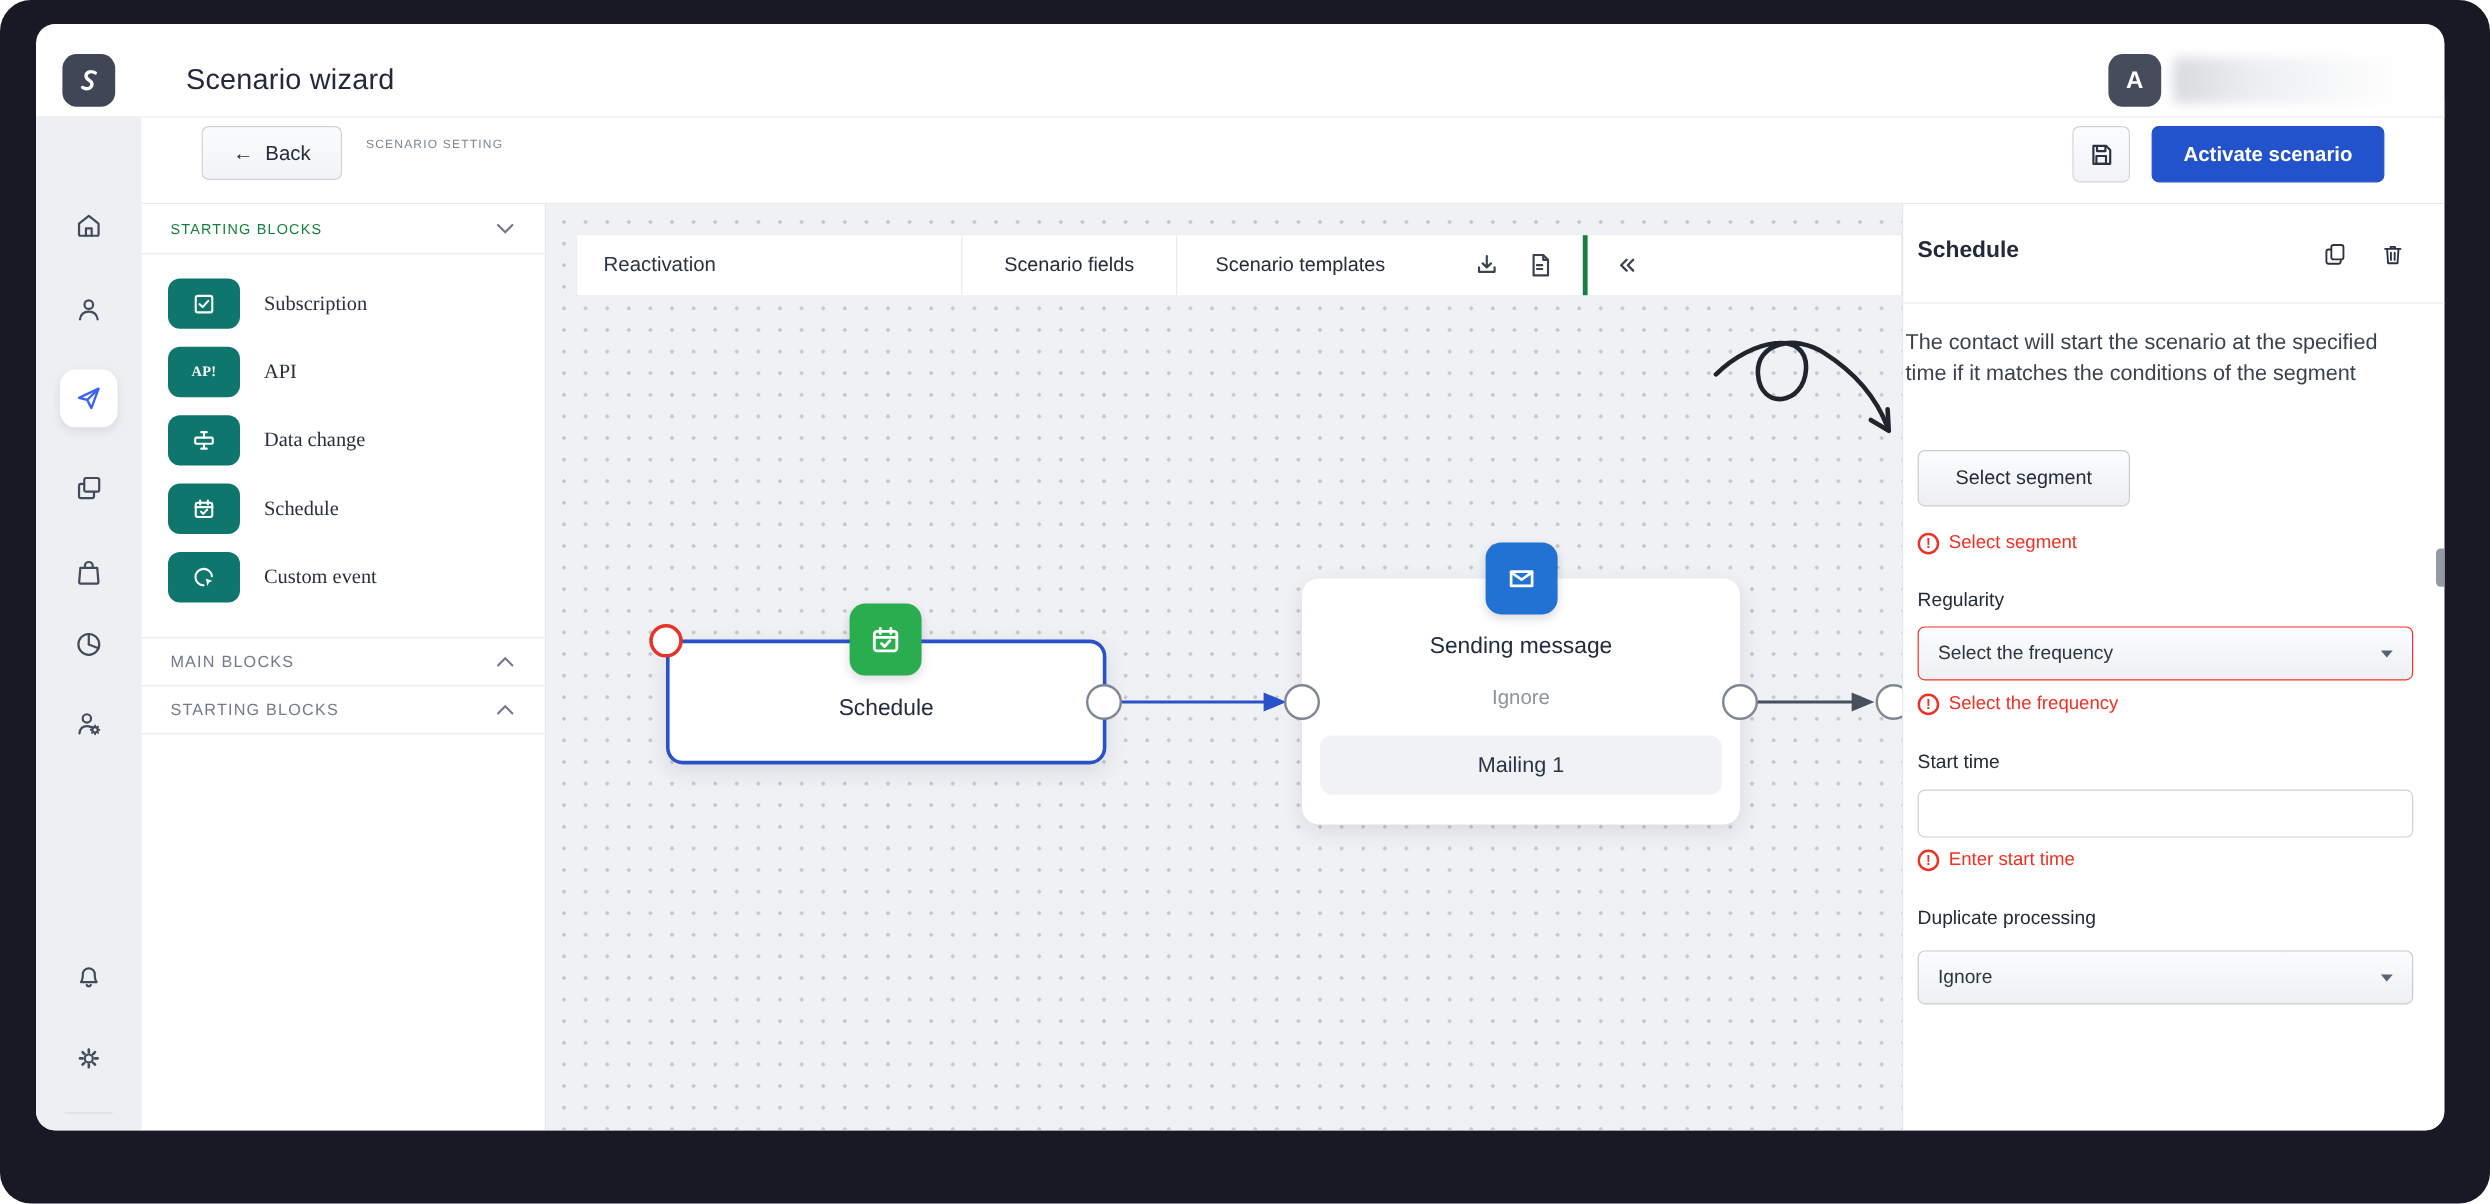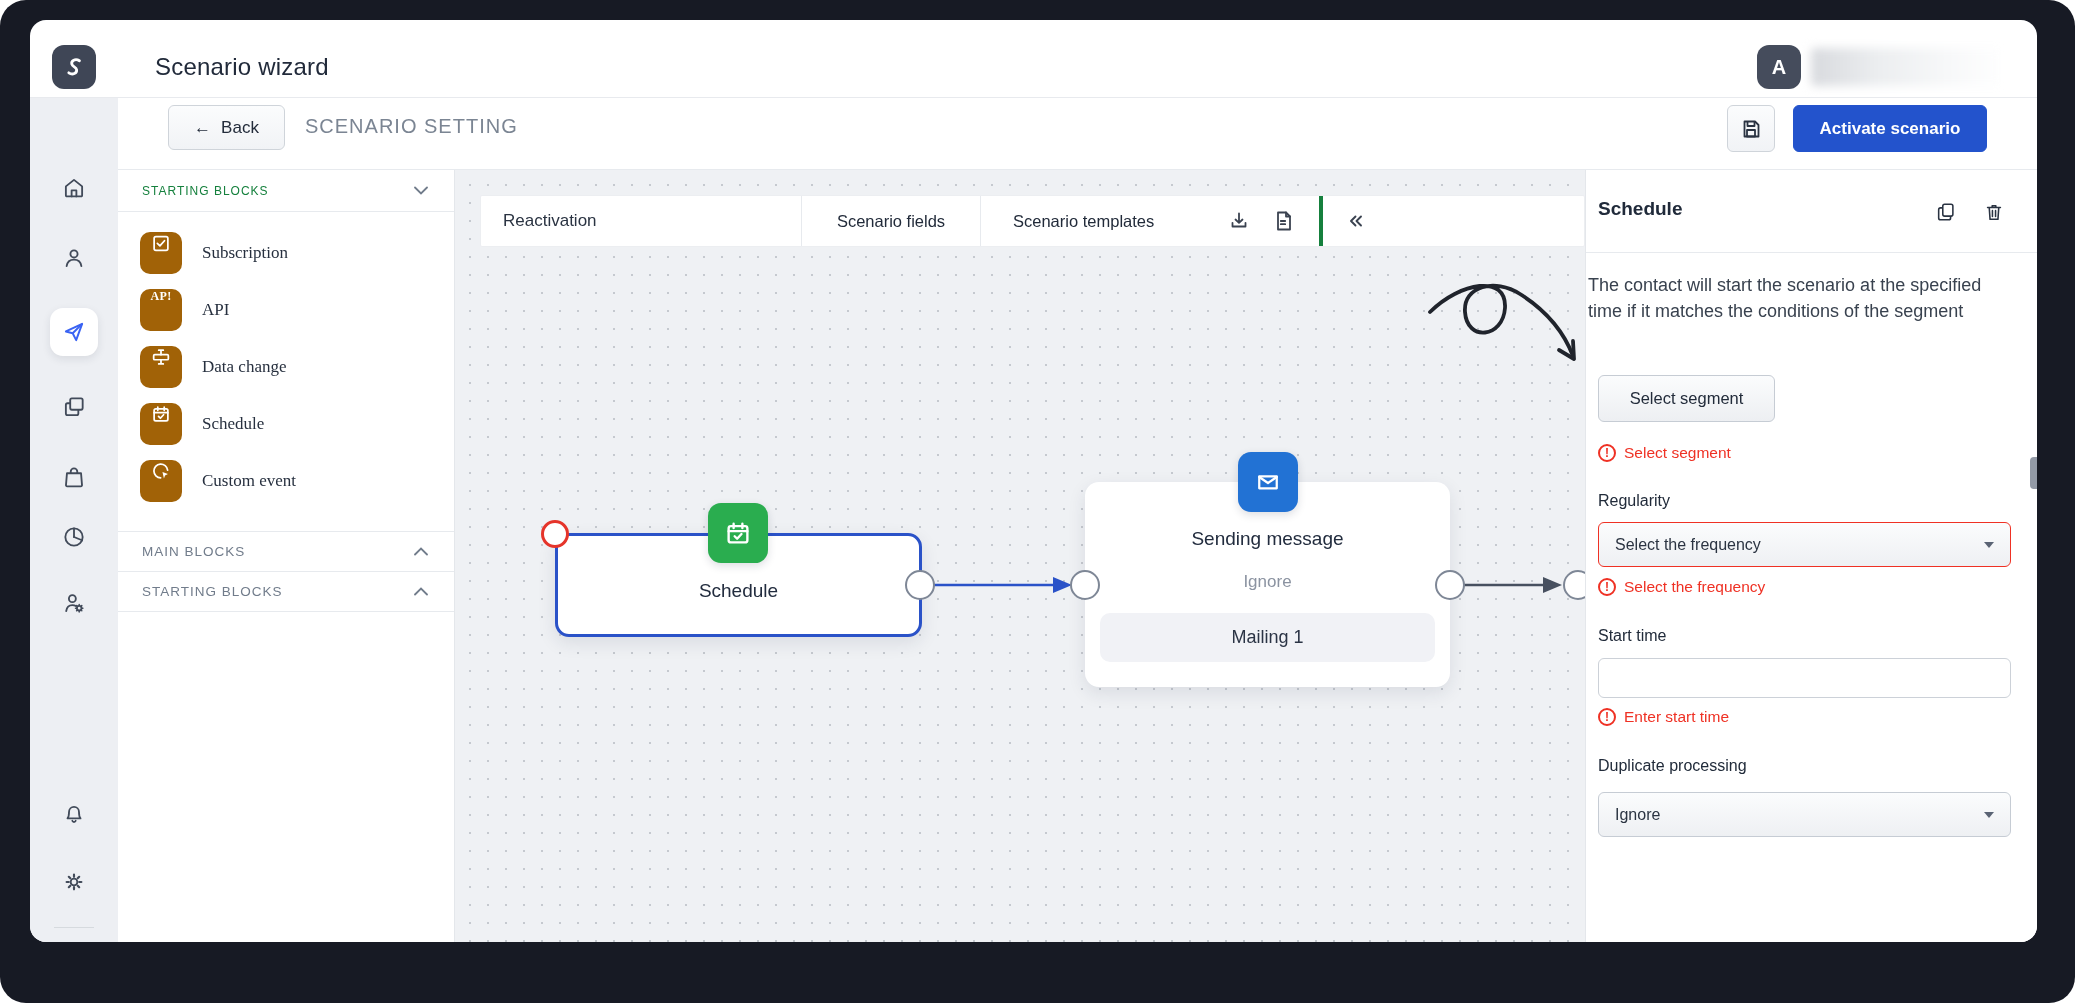--- a/index.html
+++ b/index.html
@@ -12,37 +12,37 @@
   .logo { position:absolute; left:22px; top:9px; width:44px; height:44px; background:#3f4656; border-radius:12px; display:flex; align-items:center; justify-content:center; }
   .page-title { position:absolute; left:125px; top:17px; font-size:24px; font-weight:500; color:#212a3a; letter-spacing:.2px; }
   .avatar { position:absolute; left:1727px; top:9px; width:44px; height:44px; background:#454c5c; border-radius:12px; color:#fff; font-size:20px; font-weight:600; display:flex; align-items:center; justify-content:center; }
   .blur-name { position:absolute; left:1781px; top:12px; width:194px; height:38px; border-radius:4px;
     background:linear-gradient(90deg,#d8dade 0%,#eceef0 35%,#f7f8f9 70%,#ffffff 100%); filter:blur(5px); }
 
   
   .subheader { position:absolute; left:88px; top:62px; width:1919px; height:88px; background:#fff; border-bottom:1px solid #e7eaee; z-index:9; }
   .btn { display:flex; align-items:center; justify-content:center; border-radius:6px; cursor:pointer; font-family:inherit; }
   .back-btn { position:absolute; left:50px; top:23px; width:117px; height:45px; background:linear-gradient(#fbfcfd,#f1f3f6); border:1px solid #cfd4da; font-size:17px; color:#232c3b; gap:10px; }
-  .section-label { position:absolute; left:187px; top:33px; font-size:20px; letter-spacing:1px; color:#7b8593; font-weight:500; }
+  .section-label { position:absolute; left:187px; top:33px; font-size:10px; letter-spacing:1px; color:#7b8593; font-weight:500; }
   .save-btn { position:absolute; left:1609px; top:23px; width:48px; height:47px; background:linear-gradient(#fbfcfd,#f1f3f6); border:1px solid #cfd4da; color:#2a3342; }
   .activate-btn { position:absolute; left:1675px; top:23px; width:194px; height:47px; background:#2353cc; border:1px solid #2353cc; color:#fff; font-size:17px; font-weight:600; }
 
   
   .rail { position:absolute; left:0; top:62px; width:88px; height:860px; background:#edeff3; z-index:8; }
   .rail-ic { position:absolute; left:22px; width:44px; height:44px; display:flex; align-items:center; justify-content:center; color:#424b5a; }
   .rail-active { position:absolute; left:20px; top:226px; width:48px; height:48px; background:#ffffff; border-radius:13px; box-shadow:0 3px 8px rgba(25,35,60,.10); display:flex; align-items:center; justify-content:center; }
   .rail-divider { position:absolute; left:24px; top:845px; width:40px; height:1px; background:#d6dade; }
 
   
   .blocks { position:absolute; left:88px; top:150px; width:337px; height:772px; background:#fff; border-right:1px solid #e4e7eb; z-index:7; }
   .blk-head { height:42px; display:flex; align-items:center; justify-content:space-between; padding:0 26px 0 24px; border-bottom:1px solid #e7eaee; }
   .blk-head span { font-size:12px; letter-spacing:1px; color:#15803d; font-weight:500; }
   .blk-list { padding:12px 0 22px 0;font-family:Liberation Serif, serif; }
   .blk-item { height:57px; display:flex; align-items:center; gap:20px; padding-left:22px; cursor:grab; }
-  .blk-ic { width:42px; height:42px; background:#a16207; border-radius:10px; display:flex; justify-content:center; color:#fff; flex:0 0 auto; }
+  .blk-ic { width:60px; height:42px; background:#0f766e; border-radius:10px; display:flex; align-items:center; justify-content:center; color:#fff; flex:0 0 auto; }
   .blk-label { font-size:17px; color:#27303f; }
   .blk-row { height:40px; display:flex; align-items:center; justify-content:space-between; padding:0 26px 0 24px; border-bottom:1px solid #e7eaee; }
   .blk-row span { font-size:13.5px; letter-spacing:1px; color:#717c8b; font-weight:500; }
   .blk-list-wrap { border-bottom:1px solid #e7eaee; }
 
   
   .canvas { position:absolute; left:425px; top:150px; width:1130px; height:772px; background-color:#eff1f4;
     background-image:radial-gradient(circle, #c5c9cf 1.3px, transparent 1.5px); background-size:18px 18px; background-position:6px 6px; overflow:hidden; }
   .wires { position:absolute; left:0; top:0; z-index:3; pointer-events:none; }
 

